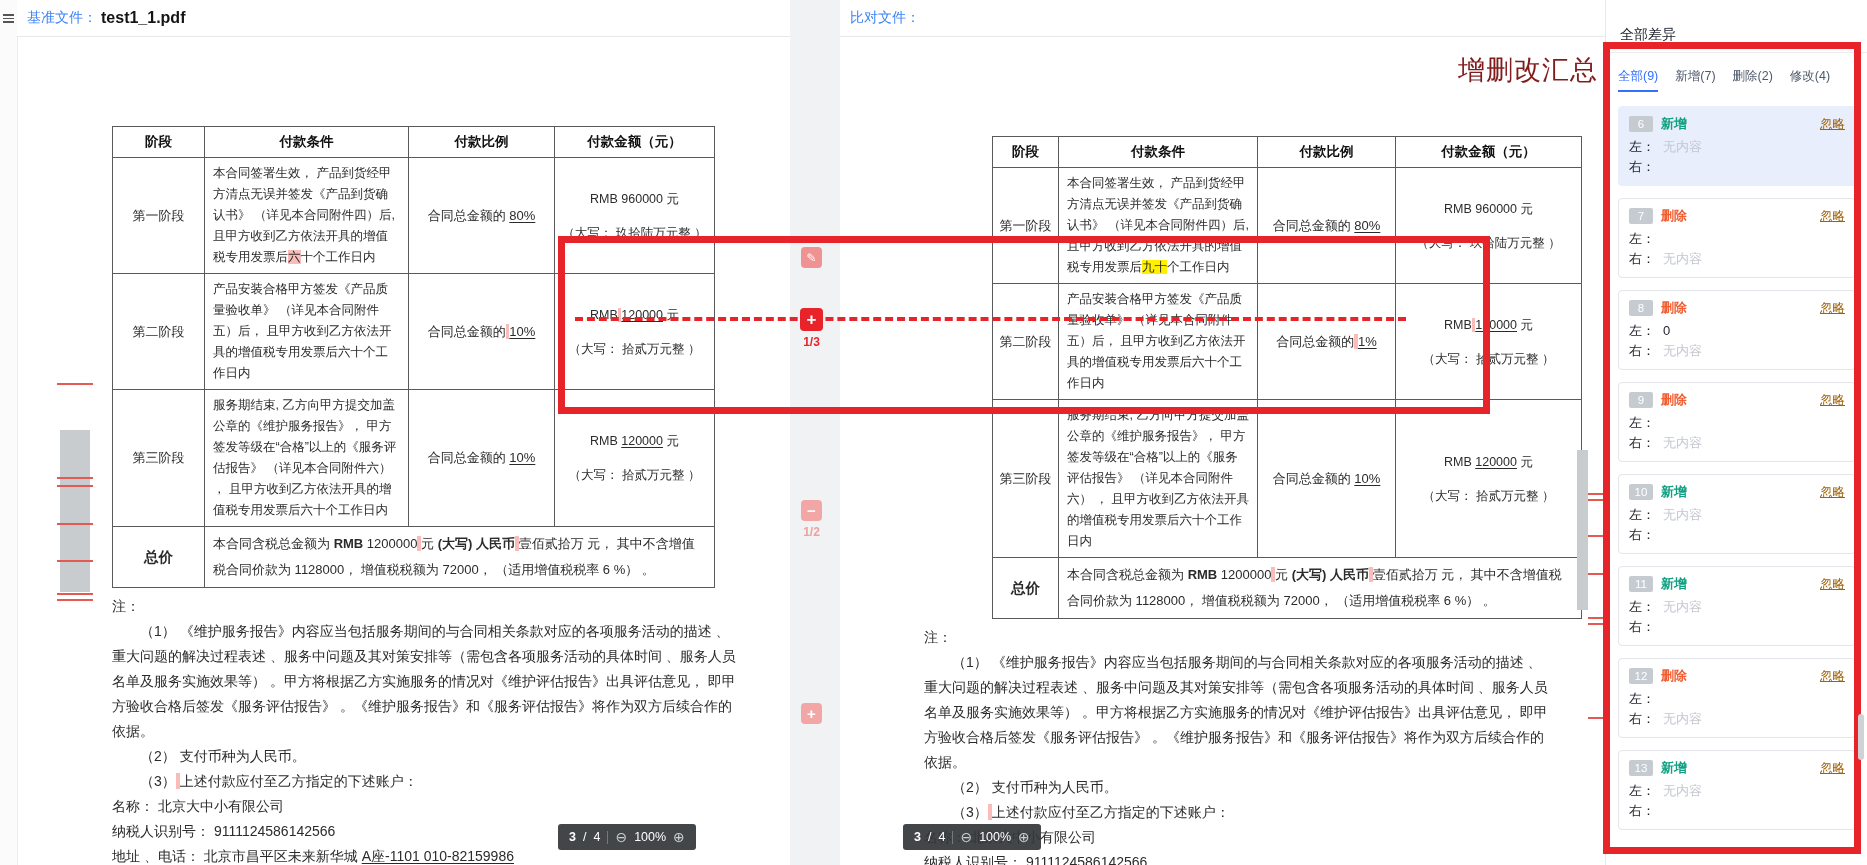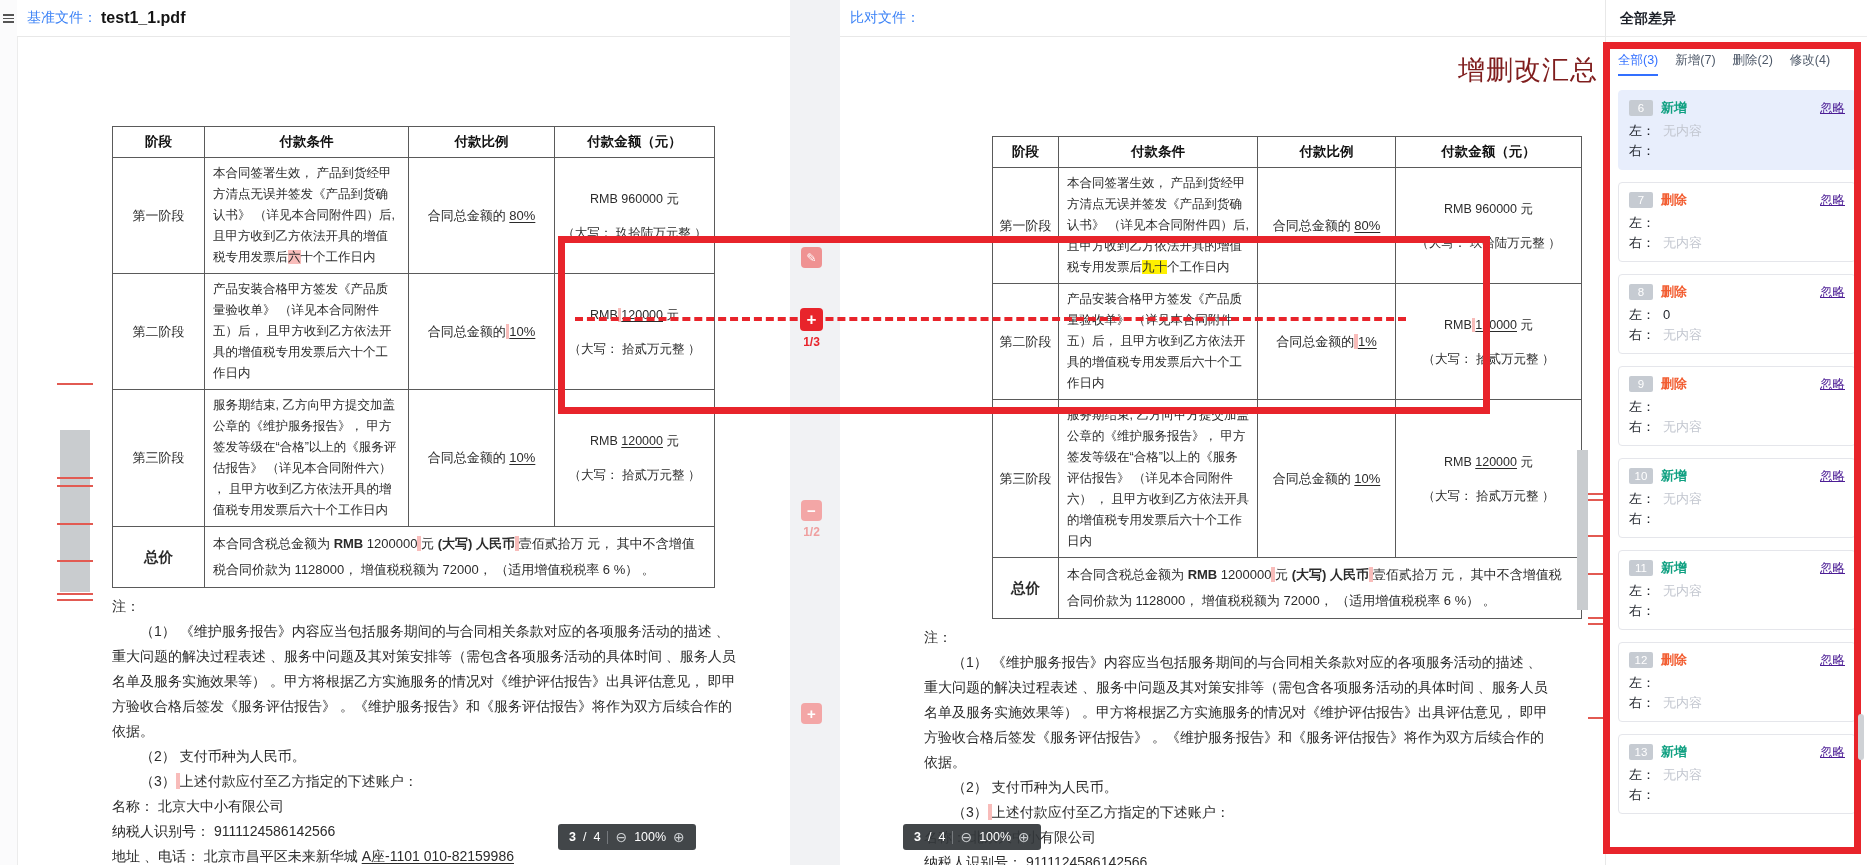--- a/index.html
+++ b/index.html
@@ -69,38 +69,38 @@
   .page-toolbar .pg{font-weight:bold;}
   .page-toolbar .tb-div{width:1px;height:13px;background:#75797d;}
   .page-toolbar .zbtn{color:#cdd0d3;font-size:14px;cursor:pointer;line-height:1;}
   
   .mm{position:absolute;z-index:5;}
   .mm-thumb-left{left:60px;top:430px;width:30px;height:162px;background:#c9cccf;}
   .mm-thumb-right{left:1577px;top:450px;width:11px;height:160px;background:#c9cccf;}
   .mm-thumb-diff{left:1858px;top:714px;width:6px;height:46px;background:#cfd2d6;border-radius:3px;z-index:12;}
   .tick{position:absolute;height:2px;background:#e25a52;z-index:6;}
   
-  .diff-title{padding:10px 14px 8px;font-size:14px;font-weight:bold;color:#1d2129;border-bottom:1px solid #ececec;}
+  .diff-title{padding:26px 14px 8px;font-size:14px;font-weight:normal;color:#1d2129;border-bottom:1px solid #ececec;}
   .diff-tabs{display:flex;margin:12px 12px 0;}
   .dtab{flex:1;height:30px;display:flex;align-items:center;justify-content:center;font-size:13px;background:#fff;cursor:pointer;border:1px solid #dcdfe6;color:#4e5969;}
   .dtab.active{border:1px solid #3370ff;color:#3370ff;z-index:1;}
   .dtab+.dtab{margin-left:-1px;}
   .diff-filters{display:flex;gap:17px;padding:15px 12px 9px;font-size:12.5px;color:#4e5969;}
   .dfilter{cursor:pointer;position:relative;}
   .dfilter.active{color:#3370ff;}
   .dfilter.active::after{content:"";position:absolute;left:0;right:0;bottom:-7px;height:2px;background:#3370ff;}
   .diff-list{padding:12px 12px 0;}
   .diff-card{border:1px solid #e5e6eb;border-radius:4px;padding:8px 10px;margin-bottom:12px;background:#fff;cursor:pointer;}
   .diff-card.selected{background:#e8eefc;border-color:#e8eefc;}
   .card-head{display:flex;align-items:center;gap:8px;margin-bottom:4px;}
   .badge{min-width:20px;height:16px;padding:0 2px;background:#c6cbd2;color:#fff;font-size:11.5px;border-radius:2px;
          display:flex;align-items:center;justify-content:center;}
   .dtype{font-size:13px;font-weight:bold;}
   .dtype.add{color:#0fa081;text-align:center;} .dtype.del{color:#f25d31;}
-  .ignore-link{margin-left:auto;font-size:12.5px;color:#4c1d95;text-decoration:underline;cursor:pointer;}
+  .ignore-link{margin-left:auto;font-size:12.5px;color:#a16207;text-decoration:underline;cursor:pointer;}
   .crow{display:flex;gap:8px;font-size:13px;line-height:20px;color:#1d2129;}
   .cval.placeholder{color:#c2c6cf;}
 </style>
 </head>
 <body>
 
 <div id="app">
 
   <div class="left-rail">
     <div class="hamburger">
@@ -250,21 +250,21 @@
           <div class="note-line indent"><span>（3）</span><span class="hl-pink"> </span><span>上述付款应付至乙方指定的下述账户：</span></div>
           <div class="note-line"><span>名称： 北京大中小有限公司</span></div>
           <div class="note-line"><span>纳税人识别号： 9111124586142566</span></div>
         </div>
     </div>
   </div>
 
   <div class="panel-diff">
     <div class="diff-title">全部差异</div>
     <div class="diff-filters">
-      <span class="dfilter active">全部(3)</span>
+      <span class="dfilter active">全部(9)</span>
       <span class="dfilter">新增(7)</span>
       <span class="dfilter">删除(2)</span>
       <span class="dfilter">修改(4)</span>
     </div>
     <div class="diff-list" id="diff-list">
         <div class="diff-card selected">
     <div class="card-head">
       <span class="badge">6</span>
       <span class="dtype add">新增</span>
       <span class="ignore-link">忽略</span>

